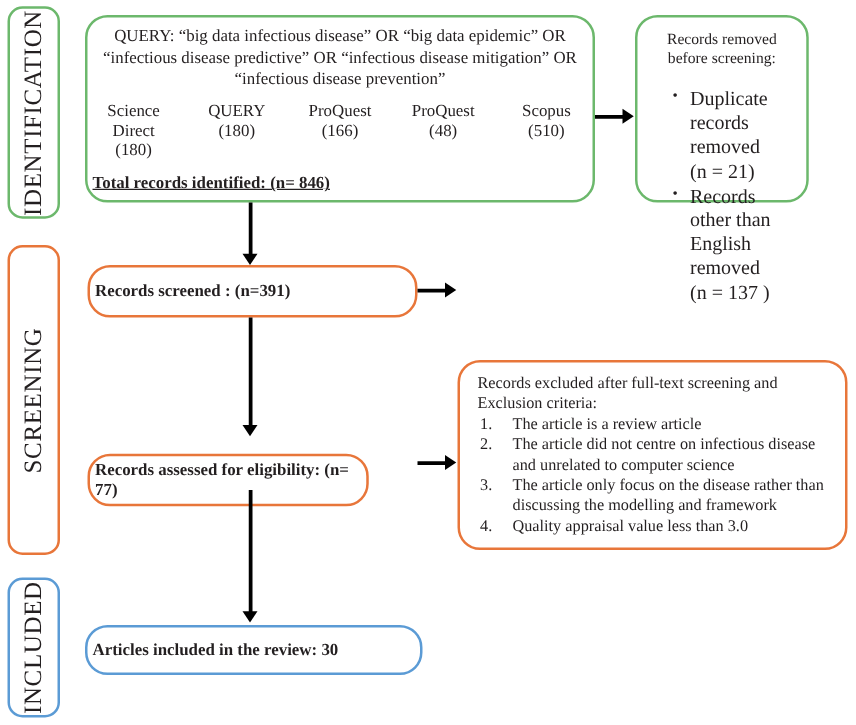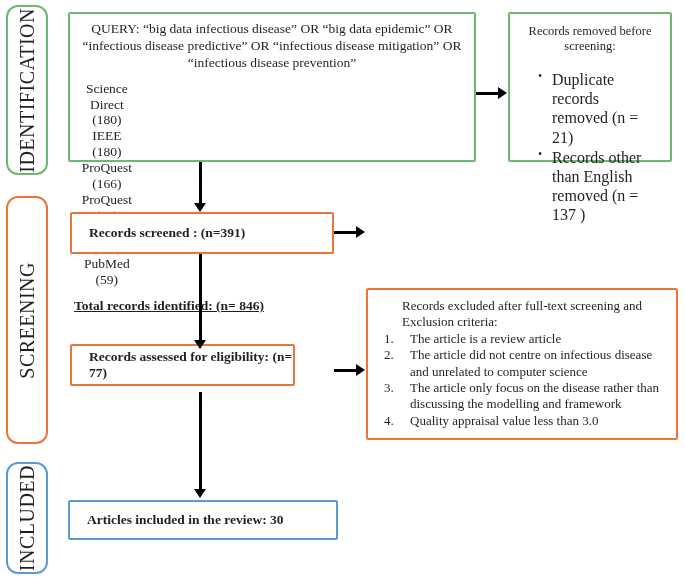--- a/index.html
+++ b/index.html
@@ -44,21 +44,21 @@
   }
   .phase-identification { left: 6px; top: 5px; width: 42px; height: 170px; border-color: #6cb86c; }
   .phase-screening     { left: 6px; top: 196px; width: 42px; height: 248px; border-color: #e8763a; }
   .phase-included      { left: 6px; top: 462px; width: 42px; height: 112px; border-color: #5b9bd5; }
 
   
   .box {
     position: absolute;
     box-sizing: border-box;
     background: #fff;
-    border-radius: 2px;
+    border-radius: 18px;
     border: 2px solid #a3a3a3;
   }
   .box.green  { border-color: #6cb86c; }
   .box.orange { border-color: #e8763a; }
   .box.blue   { border-color: #5b9bd5; }
 
   .box-inner {
     padding: 6px 10px;
     font-size: 13.5px;
     line-height: 1.22;
@@ -72,36 +72,35 @@
     line-height: 1.25;
     margin: 7px 6px 0 6px;
   }
   .sources {
     display: flex;
     justify-content: space-between;
     align-items: flex-start;
     margin: 9px 4px 0 4px;
     font-size: 13.5px;
     line-height: 1.18;
-    flex-direction: column;
   }
   .source {
     text-align: center;
     width: 16.6%;
   }
   .total-line {
     font-weight: bold;
     font-size: 13.5px;
     margin: 10px 0 0 4px;
     text-align: left;
     text-decoration: underline;
   }
 
   
-  #box-removed { left: 508px; top: 12px; width: 164px; height: 150px; }
+  #box-removed { left: 508px; top: 12px; width: 139px; height: 150px; }
   #box-removed .rtitle {
     text-align: center;
     font-size: 12.5px;
     line-height: 1.2;
     margin: 5px 4px 2px 4px;
   }
   ul.bullets {
     margin: 16px;
     padding-left: 17px;
     font-size: 16px;
@@ -117,49 +116,48 @@
     content: "\2022";
     position: absolute;
     left: -12px;
     top: -1px;
     font-size: 12px;
   }
 
   
   #box-screened { left: 70px; top: 212px; width: 264px; height: 42px; }
   
-  #box-eligibility { left: 70px; top: 344px; width: 225px; height: 42px; }
+  #box-eligibility { left: 70px; top: 363px; width: 225px; height: 42px; }
   
   #box-included { left: 68px; top: 500px; width: 270px; height: 40px; }
 
   .center-bold {
     font-weight: bold;
     font-size: 13.5px;
     display: flex;
     align-items: center;
     height: 100%;
-    padding-left: 17px;
+    padding-left: 4px;
     box-sizing: border-box;
   }
 
   
   #box-excluded-screening { left: 366px; top: 204px; width: 312px; height: 72px; }
   #box-excluded-screening .line {
     font-size: 13px;
     line-height: 1.28;
   }
   #box-excluded-screening .box-inner { padding: 9px 10px 6px 14px; }
 
   
   #box-excluded-fulltext { left: 366px; top: 288px; width: 312px; height: 152px; }
   #box-excluded-fulltext .box-inner { padding: 8px 8px 6px 14px; }
   #box-excluded-fulltext .line {
     font-size: 13px;
     line-height: 1.26;
-    margin-left: 20px;
   }
   ol.criteria {
     margin: 0;
     padding: 0;
     list-style: none;
     font-size: 13px;
     line-height: 1.26;
   }
   ol.criteria li {
     position: relative;
@@ -211,38 +209,34 @@
 
   <div class="box green" id="box-identified">
     <div class="box-inner" style="padding:0;">
       <div class="query">QUERY: “big data infectious disease” OR “big data epidemic” OR “infectious disease predictive” OR “infectious disease mitigation” OR “infectious disease prevention”</div>
       <div class="sources">
         <div class="source">
           <div>Science Direct</div>
           <div>(180)</div>
         </div>
         <div class="source">
-          <div>IEEE</div>
+          <div>QUERY</div>
           <div>(180)</div>
         </div>
         <div class="source">
           <div>ProQuest</div>
           <div>(166)</div>
         </div>
         <div class="source">
           <div>ProQuest</div>
           <div>(48)</div>
         </div>
         <div class="source">
           <div>Scopus</div>
           <div>(510)</div>
-        </div>
-        <div class="source">
-          <div>PubMed</div>
-          <div>(59)</div>
         </div>
       </div>
       <div class="total-line">Total records identified: (n= 846)</div>
     </div>
   </div>
 
   <div class="box green" id="box-removed">
     <div class="box-inner" style="padding:5px 7px 4px 7px;">
       <div class="rtitle">Records removed before screening:</div>
       <ul class="bullets">

